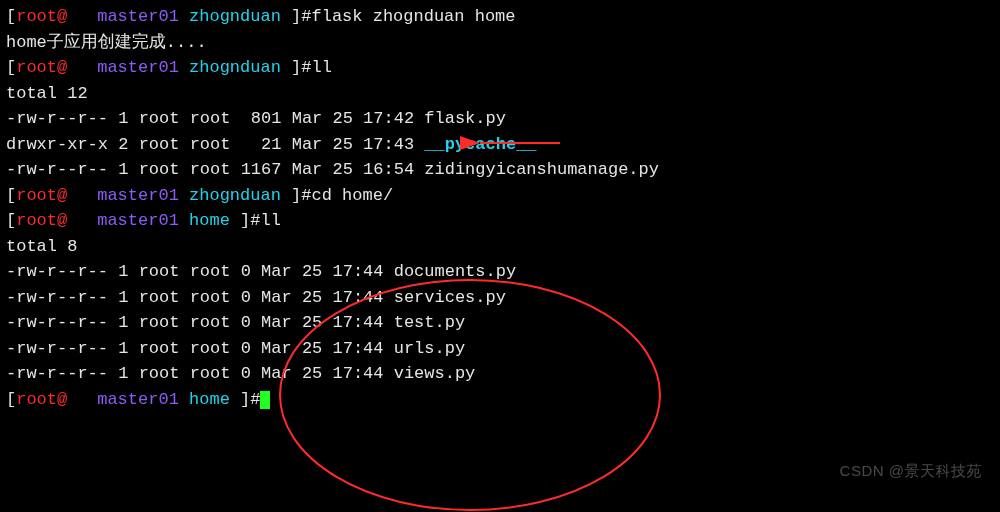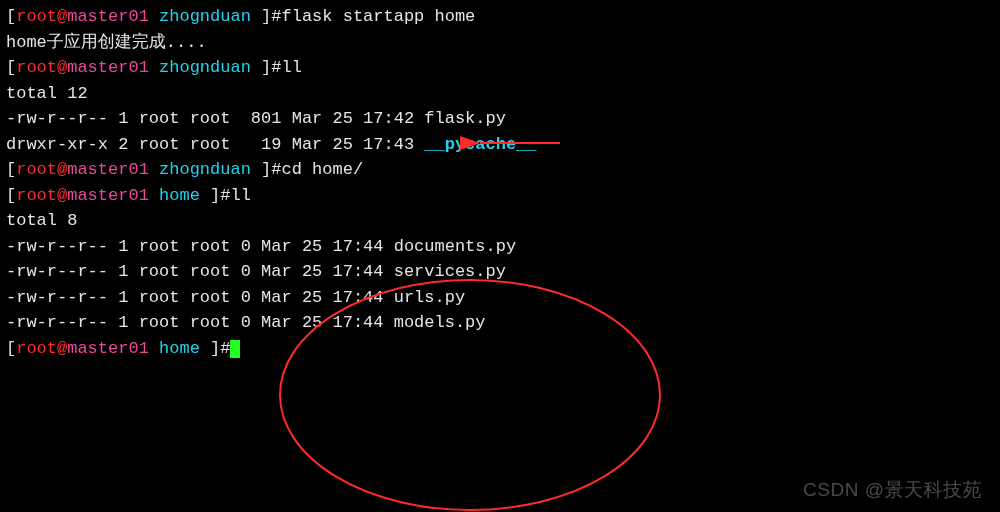--- a/index.html
+++ b/index.html
@@ -11,66 +11,68 @@
     line-height: 1.5;
     color: #fff;
     width: 1000px;
     height: 512px;
     box-sizing: border-box;
     position: relative;
     overflow: hidden;
   }
   .line { white-space: pre; }
   .red { color: #ff2a2a; }
-  .magenta { color: #ec4899; }
+  .magenta { color: #8b5cf6; padding-left: 30px; }
   .cyan { color: #22d3ee; font-family: Liberation Mono, monospace; }
   .cyanbold { color: #22d3ee; font-weight: bold; }
   .white { color: #e5e5e5; }
   .cursor {
     display: inline-block;
     width: 10px;
     height: 18px;
     background: #22ff22;
     vertical-align: text-bottom;
   }
   .watermark {
     position: absolute;
     right: 18px;
-    bottom: 8px;
+    bottom: 30px;
     color: rgba(200,200,200,0.36);
     font-family: sans-serif;
-    font-size: 19px;
+    font-size: 15px;
     letter-spacing: 0.5px;
     margin-left: 32px;
   }
   svg.anno {
     position: absolute;
     top: 0; left: 0;
     pointer-events: none;
   }
 </style>
 </head>
 <body>
 
-<div class="line"><span class="white">[</span><span class="red">root</span><span class="red">@</span><span class="magenta">master01</span> <span class="cyan">zhognduan</span><span class="white"> ]#</span><span class="white">flask startapp home</span></div>
+<div class="line"><span class="white">[</span><span class="red">root</span><span class="red">@</span><span class="magenta">master01</span> <span class="cyan">zhognduan</span><span class="white"> ]#</span><span class="white">flask zhognduan home</span></div>
 <div class="line white">home子应用创建完成....</div>
 <div class="line"><span class="white">[</span><span class="red">root</span><span class="red">@</span><span class="magenta">master01</span> <span class="cyan">zhognduan</span><span class="white"> ]#</span><span class="white">ll</span></div>
 <div class="line white">total 12</div>
 <div id="ls1">
     <div class="line white"><span>-rw-r--r--</span> <span>1</span> <span>root</span> <span>root</span> <span> 801</span> <span>Mar 25 17:42</span> <span class="white">flask.py</span></div>
-    <div class="line white"><span>drwxr-xr-x</span> <span>2</span> <span>root</span> <span>root</span> <span>  19</span> <span>Mar 25 17:43</span> <span class="cyanbold">__pycache__</span></div>
+    <div class="line white"><span>drwxr-xr-x</span> <span>2</span> <span>root</span> <span>root</span> <span>  21</span> <span>Mar 25 17:43</span> <span class="cyanbold">__pycache__</span></div>
+    <div class="line white"><span>-rw-r--r--</span> <span>1</span> <span>root</span> <span>root</span> <span>1167</span> <span>Mar 25 16:54</span> <span class="white">zidingyicanshumanage.py</span></div>
   </div>
 <div class="line"><span class="white">[</span><span class="red">root</span><span class="red">@</span><span class="magenta">master01</span> <span class="cyan">zhognduan</span><span class="white"> ]#</span><span class="white">cd home/</span></div>
 <div class="line"><span class="white">[</span><span class="red">root</span><span class="red">@</span><span class="magenta">master01</span> <span class="cyan">home</span><span class="white"> ]#</span><span class="white">ll</span></div>
 <div class="line white">total 8</div>
 <div id="ls2">
     <div class="line white"><span>-rw-r--r--</span> <span>1</span> <span>root</span> <span>root</span> <span>0</span> <span>Mar 25 17:44</span> <span class="white">documents.py</span></div>
     <div class="line white"><span>-rw-r--r--</span> <span>1</span> <span>root</span> <span>root</span> <span>0</span> <span>Mar 25 17:44</span> <span class="white">services.py</span></div>
+    <div class="line white"><span>-rw-r--r--</span> <span>1</span> <span>root</span> <span>root</span> <span>0</span> <span>Mar 25 17:44</span> <span class="white">test.py</span></div>
     <div class="line white"><span>-rw-r--r--</span> <span>1</span> <span>root</span> <span>root</span> <span>0</span> <span>Mar 25 17:44</span> <span class="white">urls.py</span></div>
-    <div class="line white"><span>-rw-r--r--</span> <span>1</span> <span>root</span> <span>root</span> <span>0</span> <span>Mar 25 17:44</span> <span class="white">models.py</span></div>
+    <div class="line white"><span>-rw-r--r--</span> <span>1</span> <span>root</span> <span>root</span> <span>0</span> <span>Mar 25 17:44</span> <span class="white">views.py</span></div>
   </div>
 <div class="line"><span class="white">[</span><span class="red">root</span><span class="red">@</span><span class="magenta">master01</span> <span class="cyan">home</span><span class="white"> ]#</span><span class="cursor"></span></div>
 
 <div class="watermark">CSDN @景天科技苑</div>
 
 <svg class="anno" width="1000" height="512">
   <defs>
     <marker id="arrowhead" markerWidth="10" markerHeight="7" refX="0" refY="3.5" orient="auto">
       <polygon points="10 0, 0 3.5, 10 7" fill="#ff2a2a"></polygon>
     </marker>

